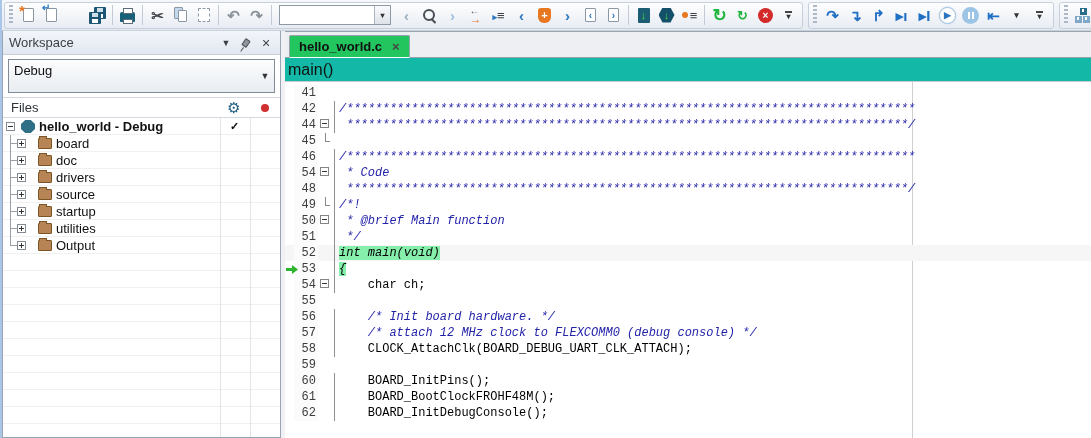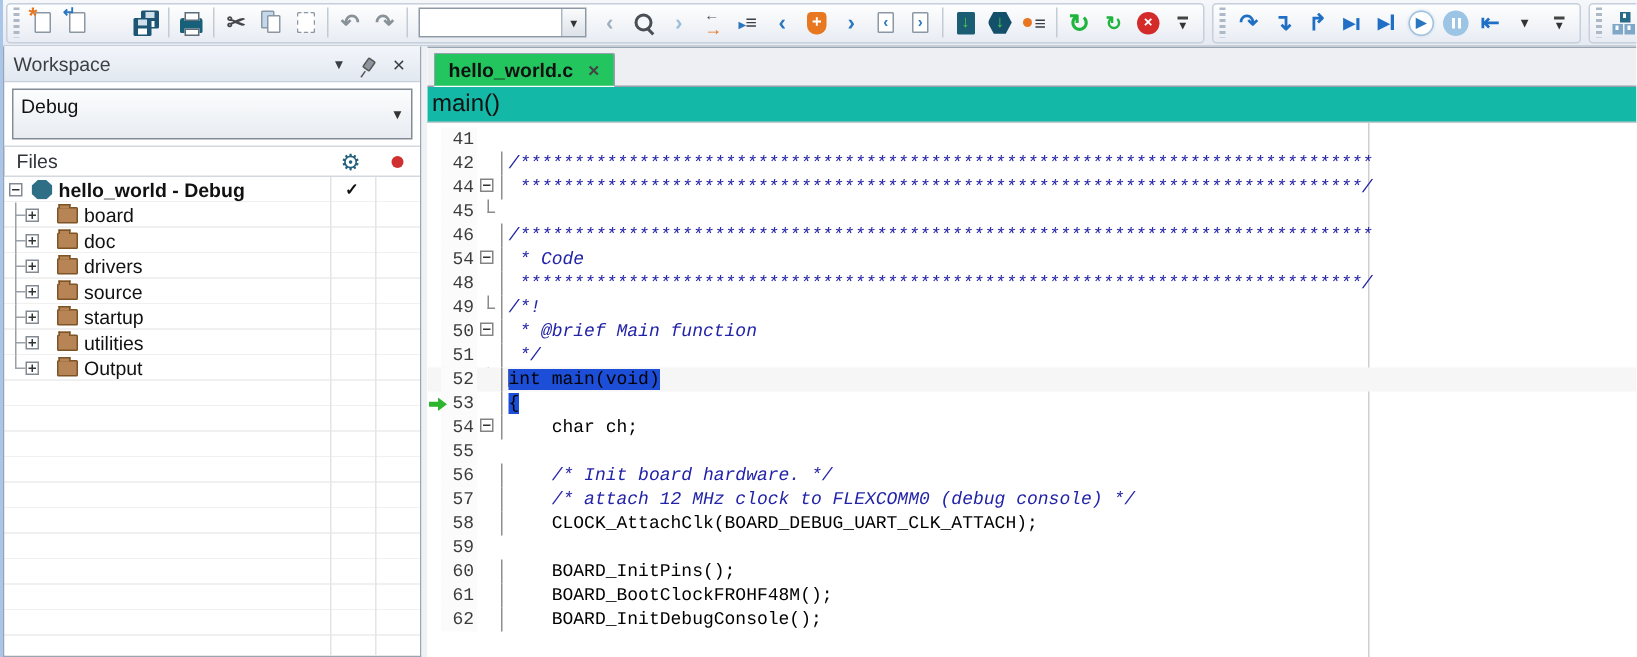--- a/index.html
+++ b/index.html
@@ -158,21 +158,21 @@
   .fold .vl { position:absolute; left:7px; width:1px; background:#8a8a8a; top:0; bottom:0; }
   .fold .vl.low { top:13px; }
   .fold .vl.half { bottom:auto; height:9px; }
   .fold .corner { position:absolute; left:7px; top:8px; width:5px; height:1px; background:#8a8a8a; }
   .fold .fbox { position:absolute; left:2px; top:2px; width:9px; height:9px; border:1px solid #848484;
                 background:#fff; z-index:1; }
   .fold .fbox::before { content:""; position:absolute; left:1px; top:3px; width:5px; height:1px; background:#333; }
   .ctext { flex:1; white-space:pre; line-height:16px; border-left:1px solid #8e8e8e; padding-left:4px;
            color:#000; }
   .ctext.comment { color:#2323a8; font-style:italic; }
-  .hl-exec { background:#1d4ed8; }
+  .hl-exec { background:#86efac;font-style:italic; }
   .caret { display:inline-block; width:1px; height:12px; background:#000; vertical-align:-2px; margin-right:-1px; }
   .execarrow { position:absolute; left:1px; top:4px; width:12px; height:9px; background:#2db52d;
                clip-path:polygon(0 32%,50% 32%,50% 0,100% 50%,50% 100%,50% 68%,0 68%);
                filter:drop-shadow(0 0 1px #1a701a); z-index:2; }
 </style>
 </head>
 <body>
 
 <div class="app">
 

